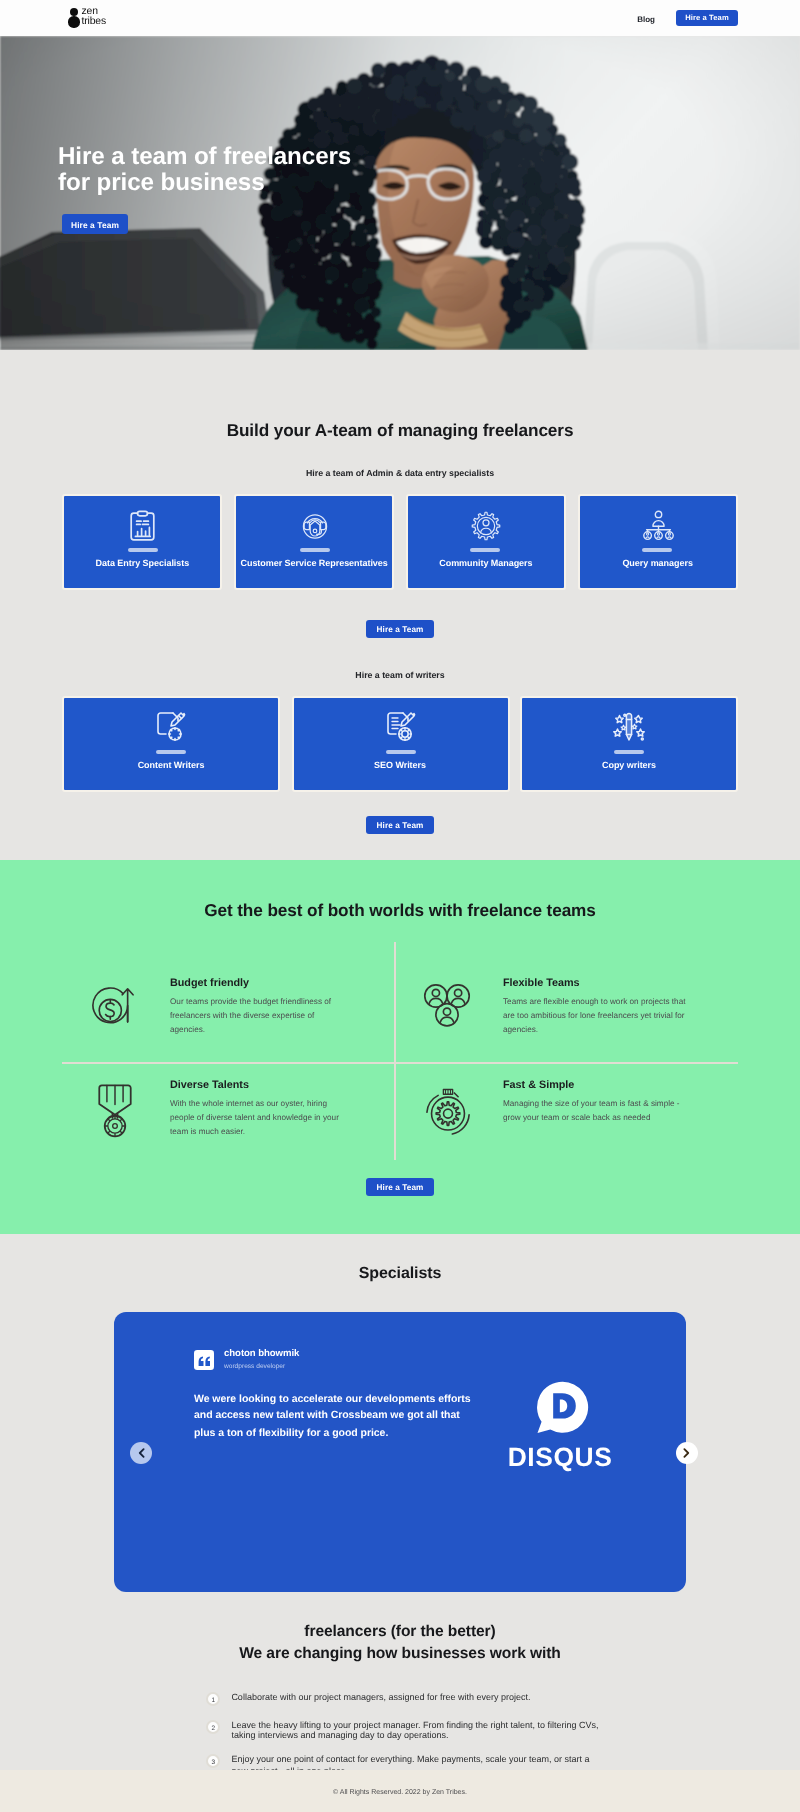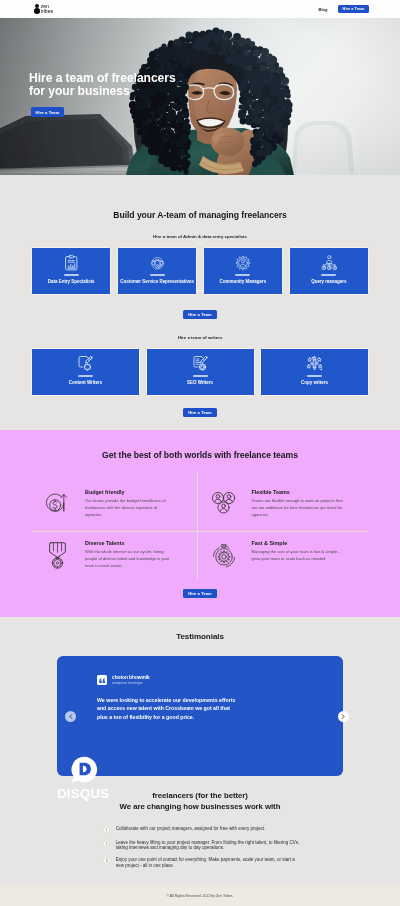--- a/index.html
+++ b/index.html
@@ -43,39 +43,39 @@
   .card { background:#2057ca; border:0.9px solid #f6f2ea; border-radius:1.5px;
      flex:1; height:48px; display:flex; flex-direction:column; align-items:center; justify-content:flex-start; }
   .card .ico { height:16px; display:flex; align-items:center; margin-top:6.5px; }
   .card .rule { width:15px; height:1.8px; background:#b7c9ed; margin:3.5px 0 3.5px; border-radius:1px; }
   .card .lbl { color:#fff; font-size:4.5px; font-weight:bold; text-align:center; line-height:5px; letter-spacing:-0.02px; }
 
   .ctr { display:flex; justify-content:center; }
   .btn-team { width:34px; height:9px; font-size:4.1px; }
 
   
-  .feat-sec { background:#f0abfc; padding:0 31px 0; }
+  .feat-sec { background:#86efac; padding:0 31px 0; }
   .feat-title { padding-top:20px; padding-bottom:11px; }
   .feat-grid { display:grid; grid-template-columns:166.5px 1fr; }
   .feat { display:flex; gap:15px; padding:18px 7px 12px 13px; }
   .feat-grid > .feat:nth-child(3), .feat-grid > .feat:nth-child(4) { padding-top:8px; padding-bottom:11px; }
   .feat.fb { border-bottom:0.7px solid #e1ddd3; }
   .feat.fr { border-right:0.7px solid #e1ddd3; padding-right:6px; }
   .feat-ico { width:26px; flex:0 0 26px; display:flex; align-items:flex-start; justify-content:center; padding-top:1px; }
   .feat-txt { flex:1; }
   .feat-h { font-size:5.4px; font-weight:bold; color:#1b1c1e; margin-bottom:3px; }
   .feat-p { font-size:4.1px; line-height:6.9px; color:#4c4c4e; white-space:nowrap; }
   .btn-row-3 { padding-top:9px; padding-bottom:18.6px; }
 
 
   
   .tst-sec { padding:0 57px; }
   .tst-title { padding-top:15px; padding-bottom:15px; font-size:8px; }
-  .tst-card { background:#2355c6; border-radius:6px; height:120px; position:relative;
-      display:flex; align-items:flex-start;flex-direction:column; }
+  .tst-card { background:#2355c6; border-radius:6px; height:140px; position:relative;
+      display:flex; align-items:flex-start; }
   .tst-left { padding-left:40px; padding-top:19px; width:190px; }
   .tst-head { display:flex; align-items:center; gap:5px; margin-bottom:10px; }
   .tst-quote { width:10px; height:10px; background:#fff; border-radius:1.6px; display:flex; align-items:center; justify-content:center; flex:0 0 10px; }
   .tst-name { font-size:4.8px; font-weight:bold; color:#fff; line-height:6px; letter-spacing:-0.03px; }
   .tst-role { font-size:3.3px; color:#bdcdf0; line-height:4.6px; }
   .tst-quote-txt { font-size:5.25px; line-height:8.8px; font-weight:bold; color:#fff; width:150px; white-space:nowrap; letter-spacing:-0.02px; }
   .tst-right { flex:1; display:flex; flex-direction:column; align-items:center; justify-content:center; padding-right:30px; padding-top:33px; }
   .disqus-word { color:#fff; font-weight:bold; font-size:13.2px; letter-spacing:0.3px; margin-top:-4px; }
   .nav-arrow { position:absolute; width:11px; height:11px; border-radius:50%;
       display:flex; align-items:center; justify-content:center; }
@@ -738,21 +738,21 @@
             <circle cx="268" cy="42" r="3.8"></circle>
             <circle cx="270" cy="38" r="2.5"></circle>
             <circle cx="270" cy="46" r="3.6"></circle>
           </g>
       <rect width="400" height="157" fill="url(#vig)"></rect>
       <rect width="400" height="157" fill="url(#dimL)"></rect>
       </g>
     </svg>
     <div class="hero-copy">
       <div class="hero-h1">Hire a team of freelancers</div>
-      <div class="hero-h1">for your business</div>
+      <div class="hero-h1">for price business</div>
       <div class="btn-blue hero-btn">Hire a Team</div>
     </div>
   </div>
 
   <div class="build-sec">
     <div class="sec-title">Build your A-team of managing freelancers</div>
     <div class="sec-sub sub1">Hire a team of Admin &amp; data entry specialists</div>
     <div class="cardrow row-admin">
       <div class="card">
         <div class="ico">
@@ -961,21 +961,21 @@
             </div>
         </div>
       </div>
     </div>
     <div class="ctr btn-row-3">
       <div class="btn-blue btn-team">Hire a Team</div>
     </div>
   </div>
 
   <div class="tst-sec">
-    <div class="sec-title tst-title">Testimonials</div>
+    <div class="sec-title tst-title">Specialists</div>
     <div class="tst-card">
       <div class="tst-left">
         <div class="tst-head">
           <div class="tst-quote">
             <svg width="6.5" height="5.5" viewBox="0 0 13 11" fill="#2057ca">
               <path d="M0.6 10.6V5.6C0.6 2.6 2.1 0.6 5 0.4v1.9C3.6 2.5 2.9 3.3 2.9 4.6v0.5h2.6v5.5Z"></path>
               <path d="M7.4 10.6V5.6c0-3 1.5-5 4.4-5.2v1.9c-1.4 0.2-2.1 1-2.1 2.3v0.5h2.6v5.5Z"></path>
             </svg>
           </div>
           <div>

